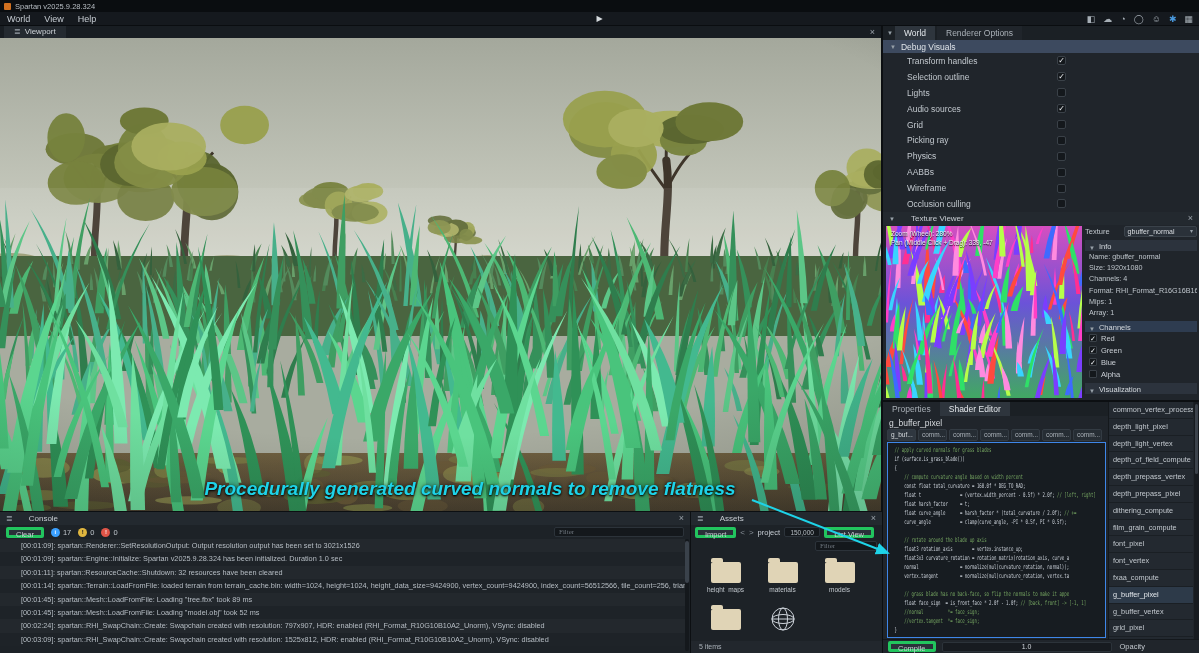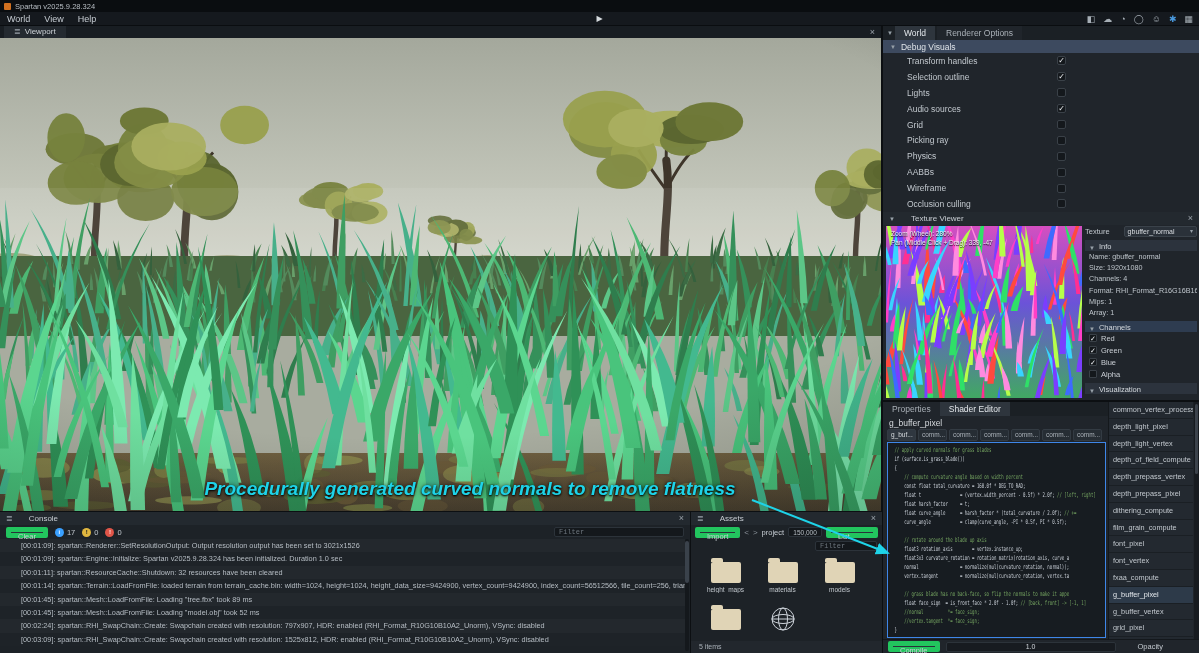--- a/index.html
+++ b/index.html
@@ -15,22 +15,22 @@
   .play{position:absolute;left:50%;transform:translateX(-50%);font-size:8px;color:#d5dade}
   .menu-icons{position:absolute;right:6px;top:0;height:14px;display:flex;gap:8px;align-items:center}
   .mi{font-size:9px;color:#a7afb6;line-height:14px}
   .mi.active{color:#4a9adf}
 
   
   .phead{height:13px;background:#23292f;display:flex;align-items:center;gap:16px;padding:0 6px;font-size:8px;color:#c8cdd3;position:relative}
   .tri{font-size:6px;color:#97a0a8}
   .closex{position:absolute;right:6px;top:0;line-height:13px;font-size:9px;color:#9aa2aa}
   .hamb{font-size:8px;color:#9aa2aa}
-  .btn{background:#2a3139;border:5px solid #22c55e;border-radius:2px;font-size:7.5px;color:#c8cdd3;height:11px;line-height:9px;padding:0 7px}
-  .filter-input{background:#14181c;border:1px solid #2c333a;border-radius:2px;height:10px;font-size:7px;color:#b7bec4;padding:0 4px;font-family:Liberation Mono, monospace}
+  .btn{background:#2a3139;border:3px solid #22c55e;border-radius:2px;font-size:7.5px;color:#c8cdd3;height:11px;line-height:9px;padding:0 7px}
+  .filter-input{background:#14181c;border:1px solid #2c333a;border-radius:2px;height:10px;font-size:7px;color:#b7bec4;padding:0 4px;font-family:Liberation Serif, serif}
   .filter-input::placeholder{color:#6d757d}
   .checkbox{width:9px;height:9px;background:#14181c;border:1px solid #3a4148;border-radius:2px;font-size:8px;line-height:8px;text-align:center;color:#eef1f4}
 
   
   .viewport-panel{position:absolute;left:0;top:26px;width:881px;height:485px;background:#14181c}
   .vp-tabbar{height:12px;background:#181d22;display:flex;align-items:center;padding:0 4px;gap:4px;position:relative}
   .vp-tab{background:#242a30;height:12px;line-height:12px;padding:0 10px;font-size:8px;color:#cdd2d7;display:flex;gap:4px;align-items:center}
   .vp-content{position:absolute;left:0;top:12px;width:881px;height:473px;overflow:hidden;background:#a8ac9f}
   .vignette{position:absolute;inset:0;background:radial-gradient(120% 90% at 45% 35%, rgba(0,0,0,0) 55%, rgba(8,12,8,.30));pointer-events:none}
   .annotation{position:absolute;left:120px;top:440px;width:700px;text-align:center;font-size:19px;font-weight:bold;font-style:italic;color:#1ed3e8;text-shadow:0 1px 2px #000,0 0 4px rgba(0,0,0,.7);pointer-events:none}
@@ -97,21 +97,21 @@
   .code-box{position:absolute;left:4px;top:40px;width:219px;height:196px;background:#171c21;border:1px solid #3e86e8;overflow:hidden;padding:3px 4px}
   .code-line{white-space:pre;font-family:"DejaVu Sans Mono",monospace;font-size:6.5px;height:9px;line-height:9px;color:#c9cfd7;transform:scaleX(.62);transform-origin:0 0}
   .code-line .cmt{color:#74a360}
   .shader-list{position:absolute;left:225px;top:0;width:85px;height:237px;overflow:hidden;border-left:1px solid #14181c}
   .sl-row{height:16.8px;line-height:16.8px;padding:0 4px;font-size:7.3px;color:#c2c8ce;background:#232930;border-bottom:1px solid #1a1f24;white-space:nowrap;overflow:hidden}
   .sl-row.sel{background:#2d3a49;color:#e4e8ec}
   .sp-scroll{position:absolute;right:0;top:0;width:5px;height:237px;background:#171b20}
   .sp-thumb{position:absolute;right:1px;top:2px;width:3px;height:70px;background:#3c434c;border-radius:2px}
   .shader-bottom{position:absolute;left:0;top:237px;width:316px;height:14px;background:#20252b;border-top:1px solid #14181c;display:flex;align-items:center;gap:6px;padding:0 5px}
   .slider{width:170px;height:10px;background:#171b20;border:1px solid #2c333a;border-radius:2px;font-size:7px;line-height:8px;text-align:center;color:#d0d5da}
-  .opacity-label{font-size:7.5px;color:#c2c8ce;margin-left:16px}
+  .opacity-label{font-size:7.5px;color:#c2c8ce;margin-left:2px}
 </style>
 </head>
 <body>
 
 <div id="app">
 
   <div class="titlebar">
     <span class="logo"></span>
     <span>Spartan v2025.9.28.324</span>
   </div>

